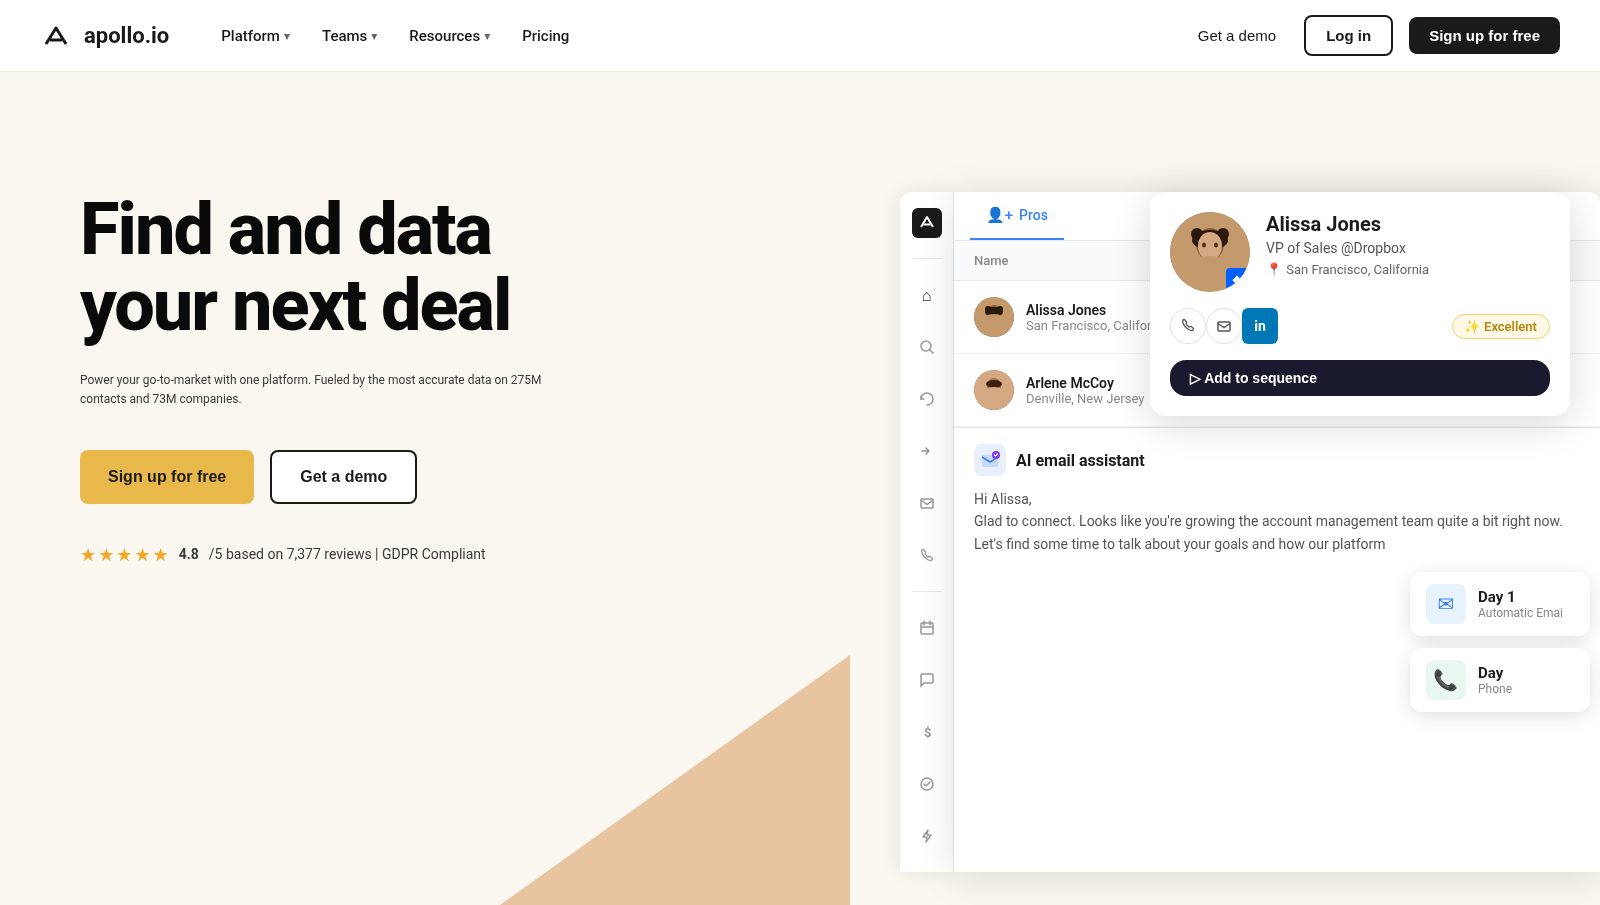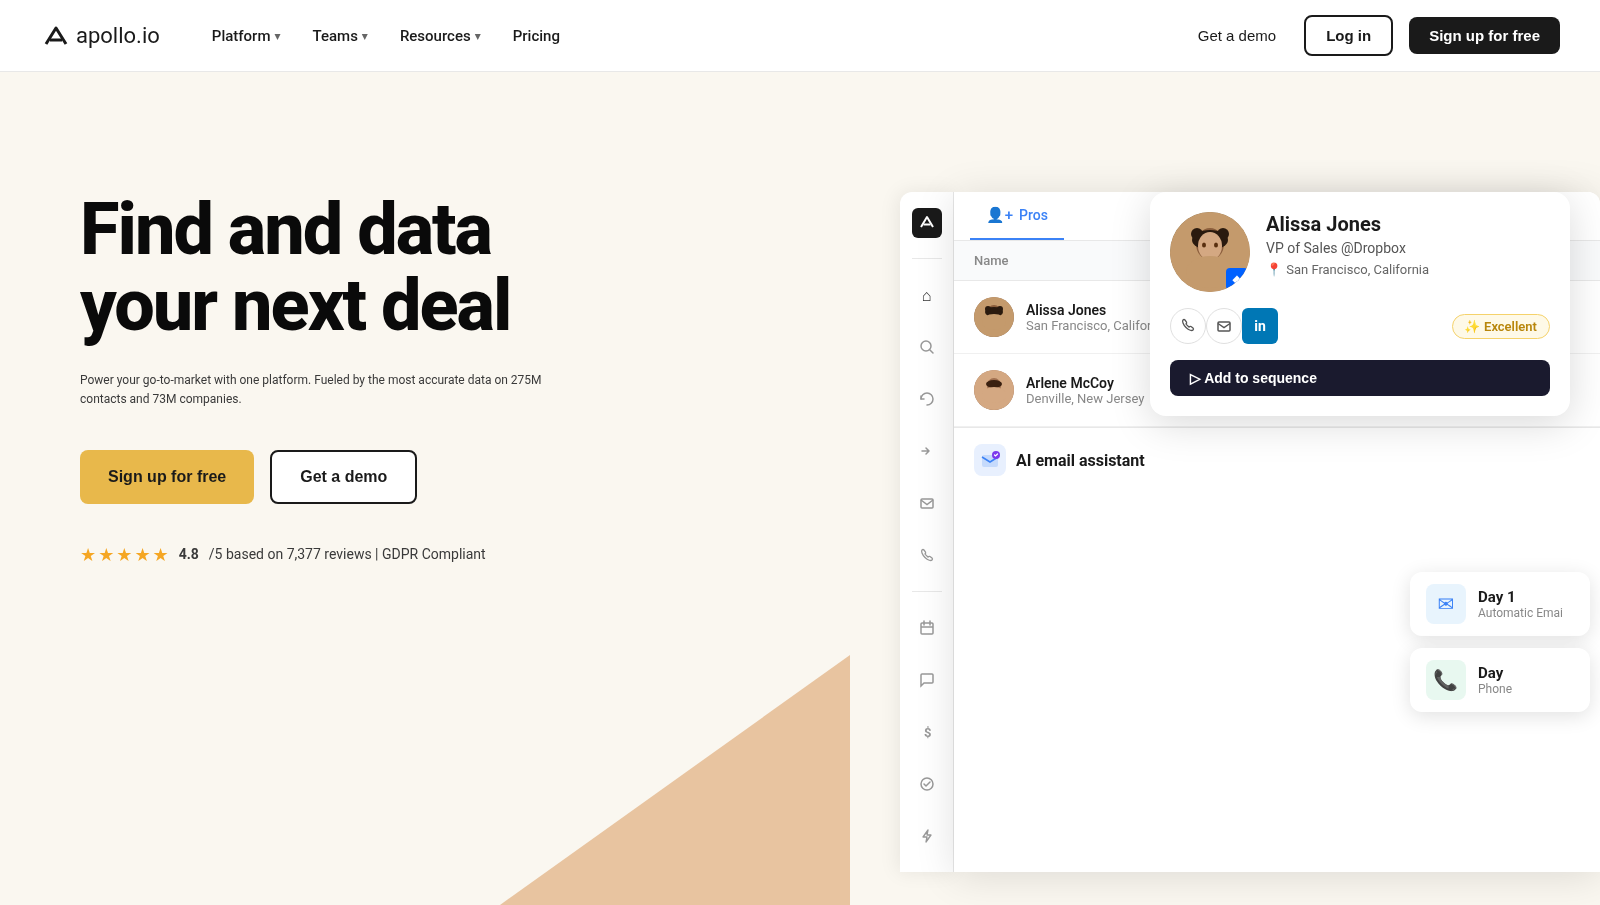--- a/index.html
+++ b/index.html
@@ -12,23 +12,23 @@
       padding: 0 40px;
       height: 72px;
       background: #fff;
       border-bottom: 1px solid #e8e8e8;
       position: relative;
       z-index: 10;
     }
     .logo {
       display: flex;
       align-items: center;
-      gap: 4px;
+      gap: 12px;
       font-size: 22px;
-      font-weight: 400;
+      font-weight: 700;
       color: #1a1a1a;
       margin-right: 40px;
       text-decoration: none;
     }
     .logo-icon {
       width: 32px;
       height: 32px;
     }
     .nav-links {
       display: flex;
@@ -400,21 +400,21 @@
       padding: 4px 12px;
       font-size: 13px;
       color: #b8860b;
       font-weight: 600;
       margin-left: auto;
     }
     .add-sequence-btn {
       background: #1a1a2e;
       color: #fff;
       border: none;
-      border-radius: 8px;
+      border-radius: 16px;
       padding: 10px 20px;
       font-size: 14px;
       font-weight: 600;
       cursor: pointer;
       display: flex;
       align-items: center;
       gap: 8px;
       width: 100%;
     }
 
@@ -641,20 +641,24 @@
         <div class="ai-panel-header">
           <div class="ai-icon">
             <svg width="20" height="20" viewBox="0 0 20 20" fill="none">
               <rect x="2" y="5" width="16" height="12" rx="2" fill="#3b82f6" opacity="0.2"></rect>
               <path d="M2 7 L10 12 L18 7" stroke="#3b82f6" stroke-width="1.5"></path>
               <circle cx="16" cy="5" r="4" fill="#7c3aed"></circle>
               <path d="M14.5 5 L15.5 6 L17.5 4" stroke="white" stroke-width="1.2" stroke-linecap="round"></path>
             </svg>
           </div>
           <span class="ai-title">AI email assistant</span>
+        </div>
+        <div class="ai-body">
+          <p style="white-space: pre-line;">Hi Alissa,
+Glad to connect. Looks like you're growing the account management team quite a bit right now. Let's find some time to talk about your goals and how our platform</p>
         </div>
       </div>
     </div>
   </div>
 
   <div class="profile-card">
     <div class="profile-card-top">
       <div class="profile-photo">
         <svg width="80" height="80" viewBox="0 0 80 80">
           <circle cx="40" cy="40" r="40" fill="#c49a6c"></circle>

